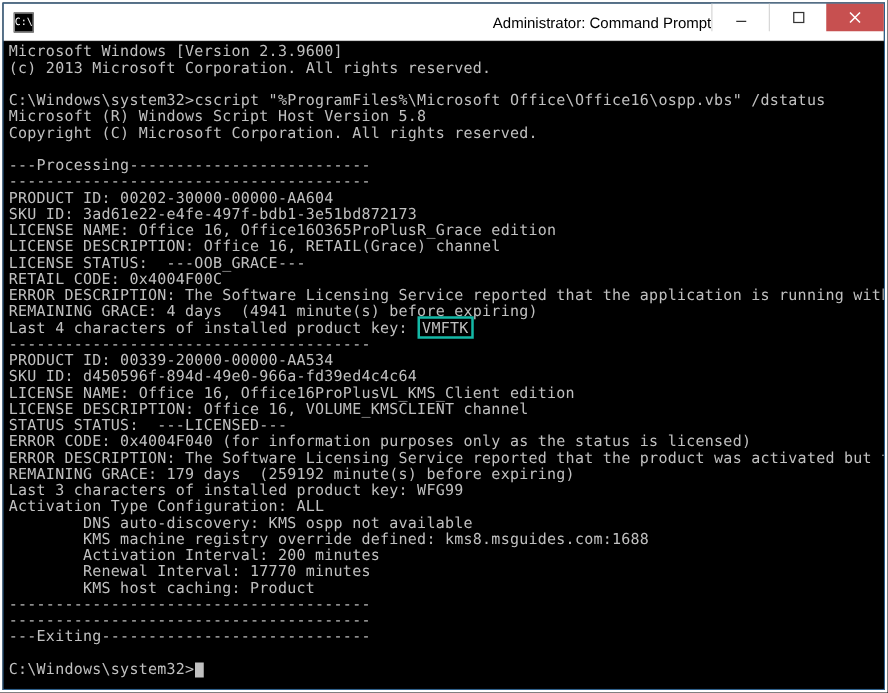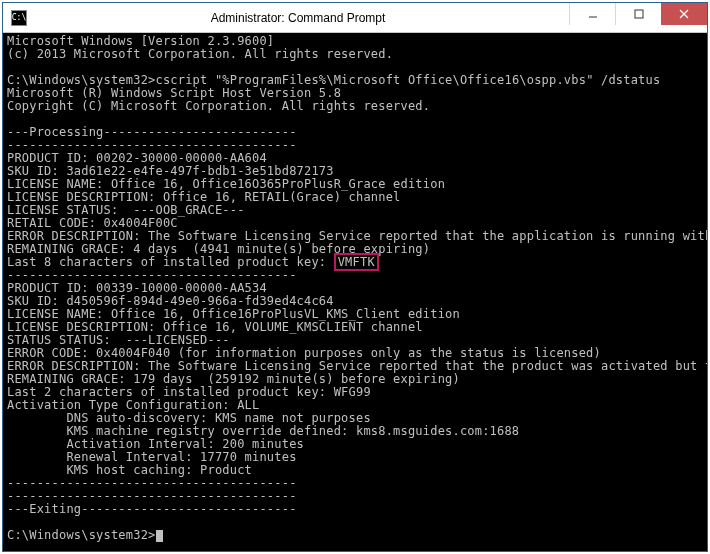--- a/index.html
+++ b/index.html
@@ -33,21 +33,21 @@
   border: 1px solid #888;
   display: flex;
   align-items: center;
   justify-content: center;
   font-size: 8px;
   color: #fff;
   font-family: monospace;
 }
 .titlebar-title {
   flex: 1;
-  text-align: center;
+  text-align: right;
   font-family: "Segoe UI", sans-serif;
   font-size: 12px;
   color: #000;
 }
 .win-controls {
   display: flex;
   height: 22px;
   margin-top: -8px;
 }
 .win-btn {
@@ -69,21 +69,21 @@
   color: #c0c0c0;
   font-size: 12px;
   line-height: 13px;
   padding: 2px 4px;
   white-space: pre;
   overflow: hidden;
   font-family: "Lucida Console", "Consolas", monospace;
   letter-spacing: 0.2px;
 }
 .hl {
-  border: 2px solid #be185d;
+  border: 2px solid #14b8a6;
   padding: 0 2px;
 }
 .cursor {
   background: #c0c0c0;
   display: inline-block;
   width: 7px;
   height: 12px;
   vertical-align: text-bottom;
 }
 </style>
@@ -124,33 +124,33 @@
 <span>---Processing--------------------------</span>
 <span>---------------------------------------</span>
 <span>PRODUCT ID: 00202-30000-00000-AA604</span>
 <span>SKU ID: 3ad61e22-e4fe-497f-bdb1-3e51bd872173</span>
 <span>LICENSE NAME: Office 16, Office16O365ProPlusR_Grace edition</span>
 <span>LICENSE DESCRIPTION: Office 16, RETAIL(Grace) channel</span>
 <span>LICENSE STATUS:  ---OOB_GRACE---</span>
 <span>RETAIL CODE: 0x4004F00C</span>
 <span>ERROR DESCRIPTION: The Software Licensing Service reported that the application is running within the valid grace period.</span>
 <span>REMAINING GRACE: 4 days  (4941 minute(s) before expiring)</span>
-<span>Last 8 characters of installed product key: </span><span class="hl">VMFTK</span>
+<span>Last 4 characters of installed product key: </span><span class="hl">VMFTK</span>
 <span>---------------------------------------</span>
-<span>PRODUCT ID: 00339-10000-00000-AA534</span>
+<span>PRODUCT ID: 00339-20000-00000-AA534</span>
 <span>SKU ID: d450596f-894d-49e0-966a-fd39ed4c4c64</span>
 <span>LICENSE NAME: Office 16, Office16ProPlusVL_KMS_Client edition</span>
 <span>LICENSE DESCRIPTION: Office 16, VOLUME_KMSCLIENT channel</span>
 <span>STATUS STATUS:  ---LICENSED---</span>
 <span>ERROR CODE: 0x4004F040 (for information purposes only as the status is licensed)</span>
 <span>ERROR DESCRIPTION: The Software Licensing Service reported that the product was activated but the owner should verify the Product Use Rights.</span>
 <span>REMAINING GRACE: 179 days  (259192 minute(s) before expiring)</span>
-<span>Last 2 characters of installed product key: WFG99</span>
+<span>Last 3 characters of installed product key: WFG99</span>
 <span>Activation Type Configuration: ALL</span>
-<span>        DNS auto-discovery: KMS name not purposes</span>
+<span>        DNS auto-discovery: KMS ospp not available</span>
 <span>        KMS machine registry override defined: kms8.msguides.com:1688</span>
 <span>        Activation Interval: 200 minutes</span>
 <span>        Renewal Interval: 17770 minutes</span>
 <span>        KMS host caching: Product</span>
 <span>---------------------------------------</span>
 <span>---------------------------------------</span>
 <span>---Exiting-----------------------------</span>
 <span></span>
 <span>C:\Windows\system32&gt;</span><span class="cursor"></span></div>
 </div>

